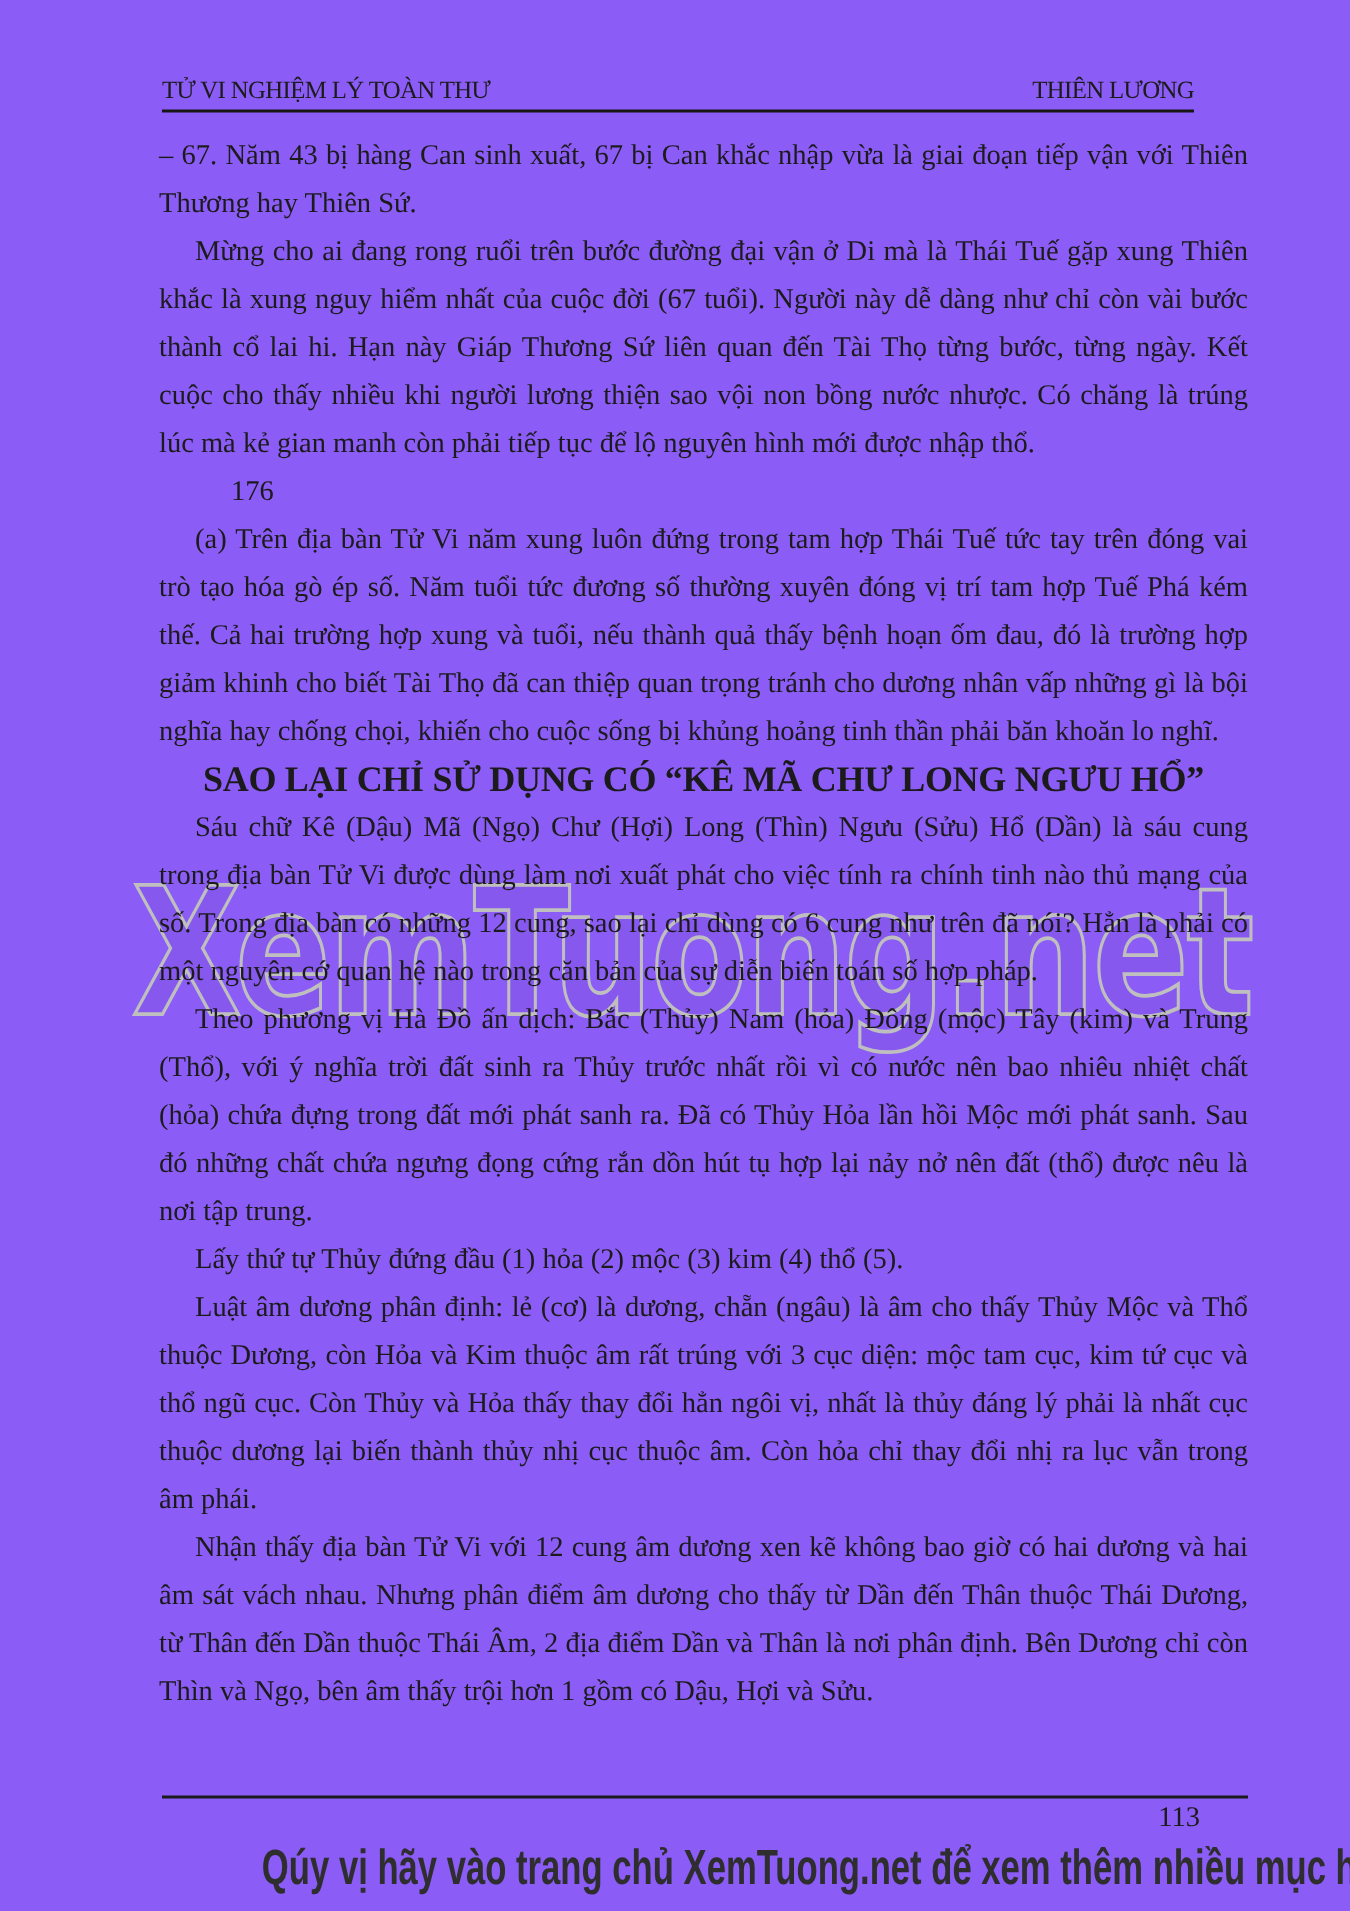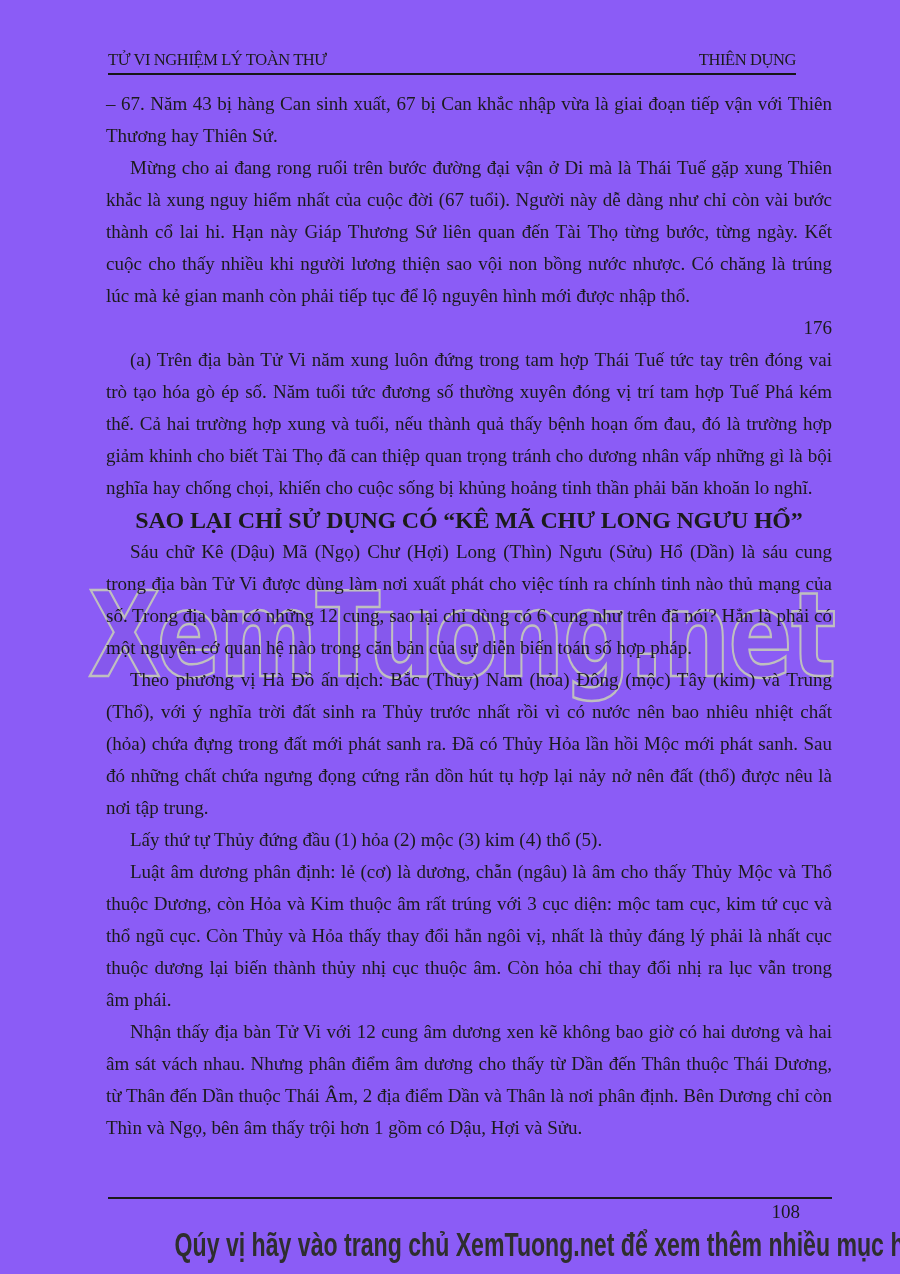--- a/index.html
+++ b/index.html
@@ -60,21 +60,21 @@
     width: 726px;
     z-index: 1;
     font-size: 19px;
     line-height: 32px;
     text-align: justify;
   }
   .content p { margin: 0; }
   .para          { margin-top: 22px; text-indent: 24px; }
   .para-first    { margin-top: 6px; text-indent: 0; }
   .para-a        { margin-top: 12px; }
-  .marker-left   { margin-top: 41px; padding-left: 24px; text-align: right; }
+  .marker-left   { margin-top: 41px; padding-left: 24px; text-align: left; }
   .marker-right  { margin-top: 25px; text-align: right; padding-right: 6px; text-indent: 0; }
   .section-heading {
     margin-top: 15px;
     text-align: center;
     text-indent: 0;
     font-weight: bold;
     font-size: 24px;
     letter-spacing: -0.2px;
     white-space: nowrap;
   }
@@ -122,21 +122,21 @@
     transform-origin: center top;
   }
 </style>
 </head>
 <body>
 
 <div class="page">
 
   <div class="running-head">
     <span>TỬ VI NGHIỆM LÝ TOÀN THƯ</span>
-    <span>THIÊN DỤNG</span>
+    <span>THIÊN LƯƠNG</span>
   </div>
 
   <div class="watermark">XemTuong.net</div>
 
   <div class="content">
     <p class="para para-first">– 67. Năm 43 bị hàng Can sinh xuất, 67 bị Can khắc nhập vừa là giai đoạn tiếp vận với Thiên Thương hay Thiên Sứ.</p>
 
     <p class="para">Mừng cho ai đang rong ruổi trên bước đường đại vận ở Di mà là Thái Tuế gặp xung Thiên khắc là xung nguy hiểm nhất của cuộc đời (67 tuổi). Người này dễ dàng như chỉ còn vài bước thành cổ lai hi. Hạn này Giáp Thương Sứ liên quan đến Tài Thọ từng bước, từng ngày. Kết cuộc cho thấy nhiều khi người lương thiện sao vội non bồng nước nhược. Có chăng là trúng lúc mà kẻ gian manh còn phải tiếp tục để lộ nguyên hình mới được nhập thổ.</p>
 
     <p class="para marker-left">176</p>
@@ -152,19 +152,19 @@
 
     <p class="para para-lay">Lấy thứ tự Thủy đứng đầu (1) hỏa (2) mộc (3) kim (4) thổ (5).</p>
 
     <p class="para para-luat">Luật âm dương phân định: lẻ (cơ) là dương, chẵn (ngâu) là âm cho thấy Thủy Mộc và Thổ thuộc Dương, còn Hỏa và Kim thuộc âm rất trúng với 3 cục diện: mộc tam cục, kim tứ cục và thổ ngũ cục. Còn Thủy và Hỏa thấy thay đổi hẳn ngôi vị, nhất là thủy đáng lý phải là nhất cục thuộc dương lại biến thành thủy nhị cục thuộc âm. Còn hỏa chỉ thay đổi nhị ra lục vẫn trong âm phái.</p>
 
     <p class="para para-nhan">Nhận thấy địa bàn Tử Vi với 12 cung âm dương xen kẽ không bao giờ có hai dương và hai âm sát vách nhau. Nhưng phân điểm âm dương cho thấy từ Dần đến Thân thuộc Thái Dương, từ Thân đến Dần thuộc Thái Âm, 2 địa điểm Dần và Thân là nơi phân định. Bên Dương chỉ còn Thìn và Ngọ, bên âm thấy trội hơn 1 gồm có Dậu, Hợi và Sửu.</p>
   </div>
 
   <div class="bottom-rule"></div>
 
-  <div class="folio">108</div>
+  <div class="folio">113</div>
 
   <div class="promo-footer">
     <span class="promo-text">Qúy vị hãy vào trang chủ XemTuong.net để xem thêm nhiều mục hay khác</span>
   </div>
 
 </div>
 
 </body></html>

